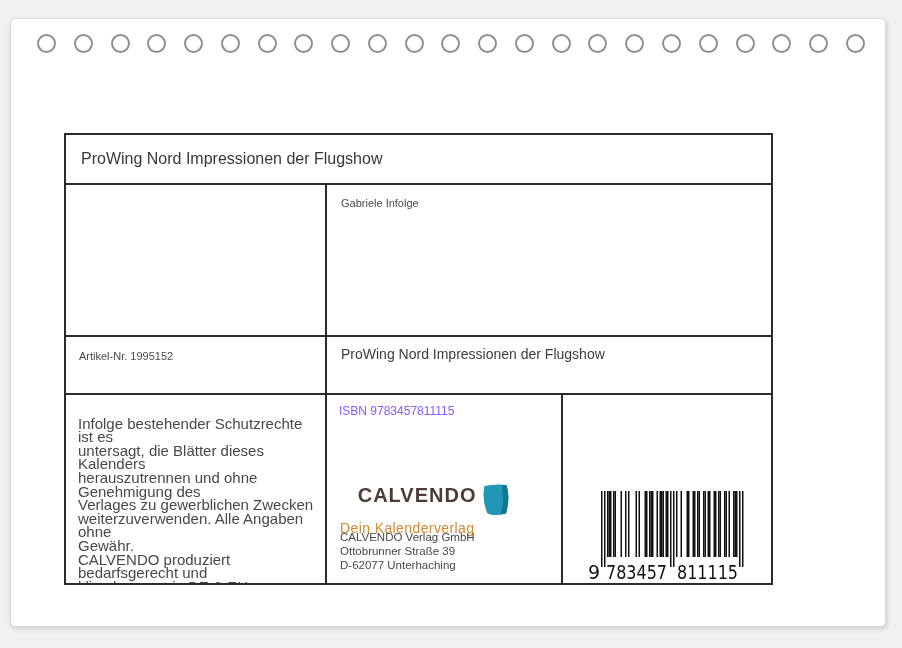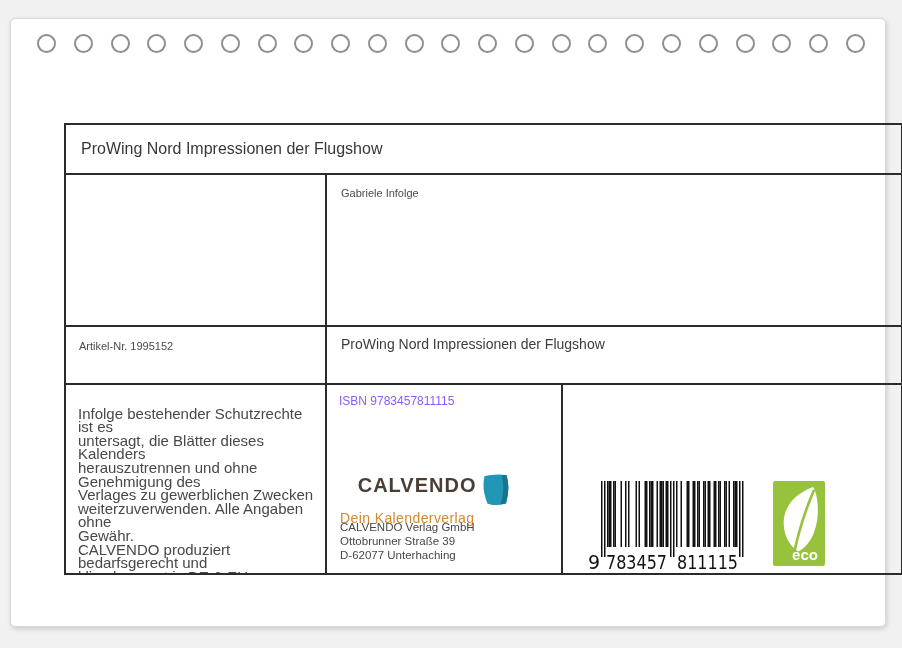--- a/index.html
+++ b/index.html
@@ -11,21 +11,21 @@
   *{margin:0;padding:0;box-sizing:border-box;}
   html,body{width:902px;height:648px;overflow:hidden;}
   body{background:var(--bg);font-family:"Liberation Sans",sans-serif;color:var(--text);position:relative;}
 
   .card{position:absolute;left:10px;top:18px;width:876px;height:609px;background:var(--card);
         border:1px solid var(--card-border);border-radius:5px;box-shadow:1px 2px 5px rgba(0,0,0,.16);}
 
   .holes{position:absolute;left:26px;top:14px;width:828px;height:20px;display:flex;justify-content:space-between;align-items:center;}
   .hole{width:19px;height:19px;border:2px solid var(--hole);border-radius:50%;background:#fff;}
 
-  .btable{position:absolute;left:53px;top:104px;width:839px;height:452px;
+  .btable{position:absolute;left:53px;top:114px;width:709px;height:452px;
           border:2px solid var(--table-border);display:grid;
           grid-template-columns:259px 236px 1fr;grid-template-rows:48px 152px 58px 1fr;}
   .cell{position:relative;overflow:hidden;}
   .bl{border-left:2px solid var(--table-border);}
   .bt{border-top:2px solid var(--table-border);}
 
   .cell-title{grid-column:1/4;display:flex;align-items:center;padding:0 15px;}
   .title-text{font-size:16px;color:#383838;}
 
   .cell-author{grid-column:2/4;padding:12px 14px;font-size:11px;color:#4a4a4a;}

